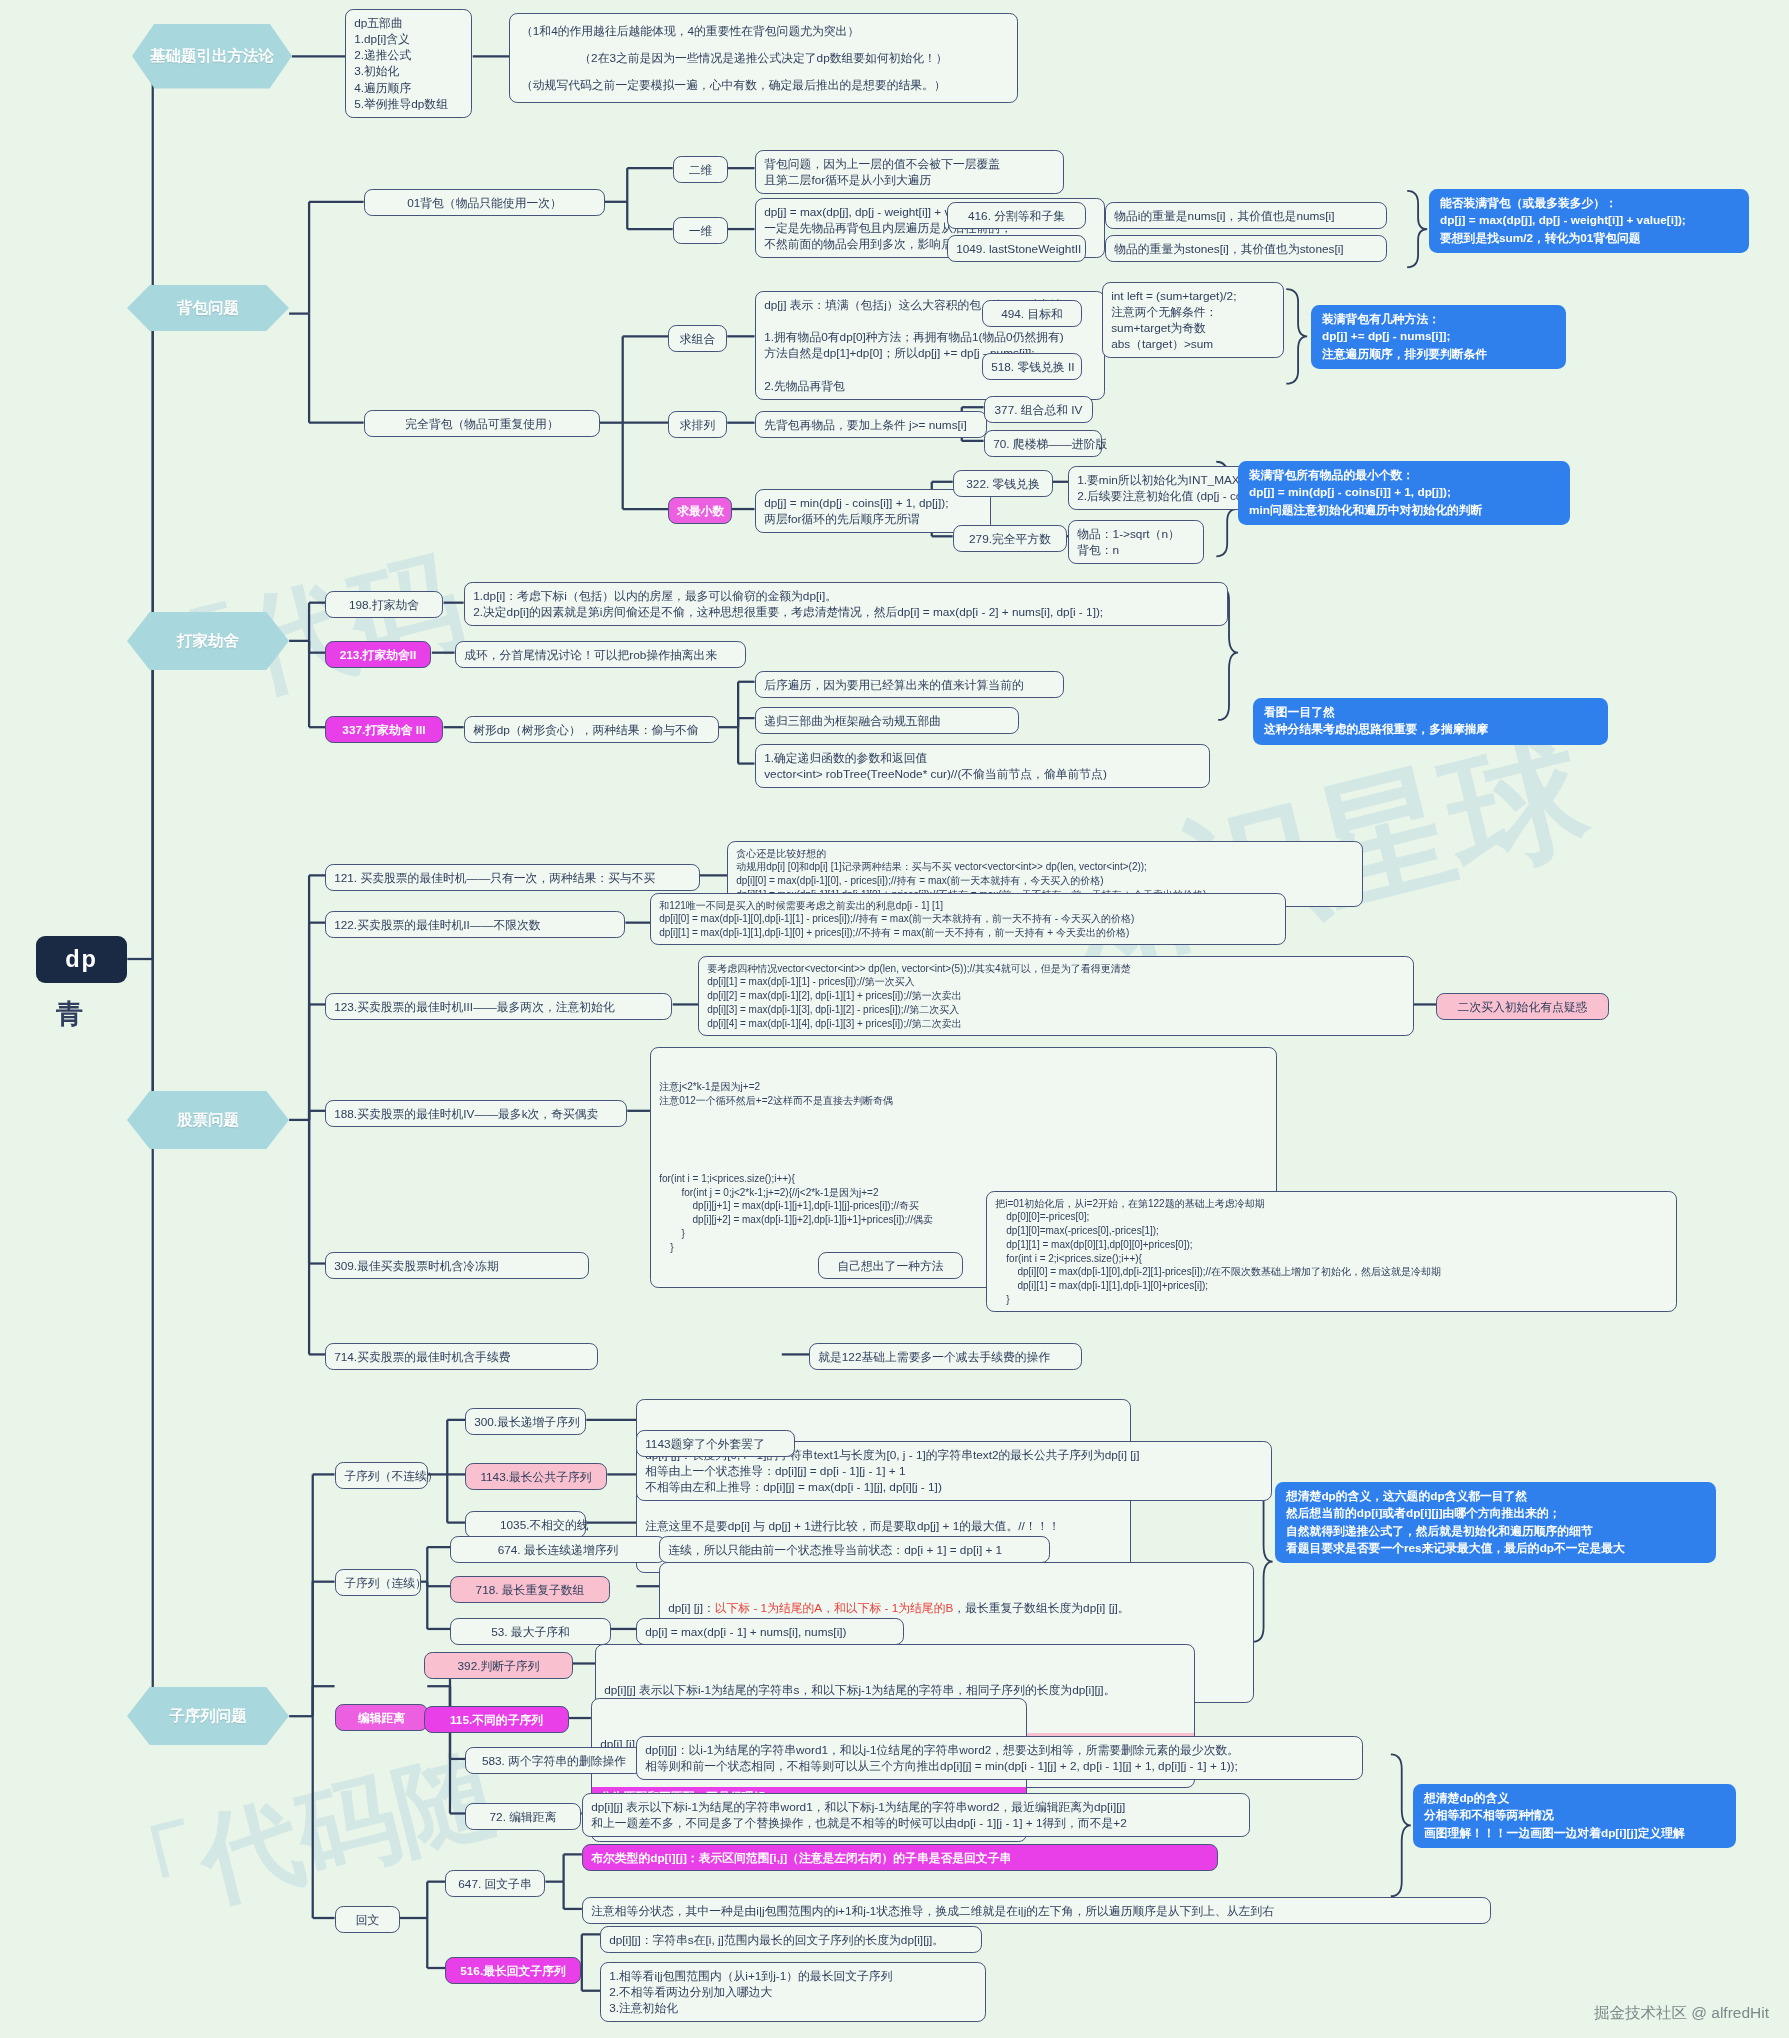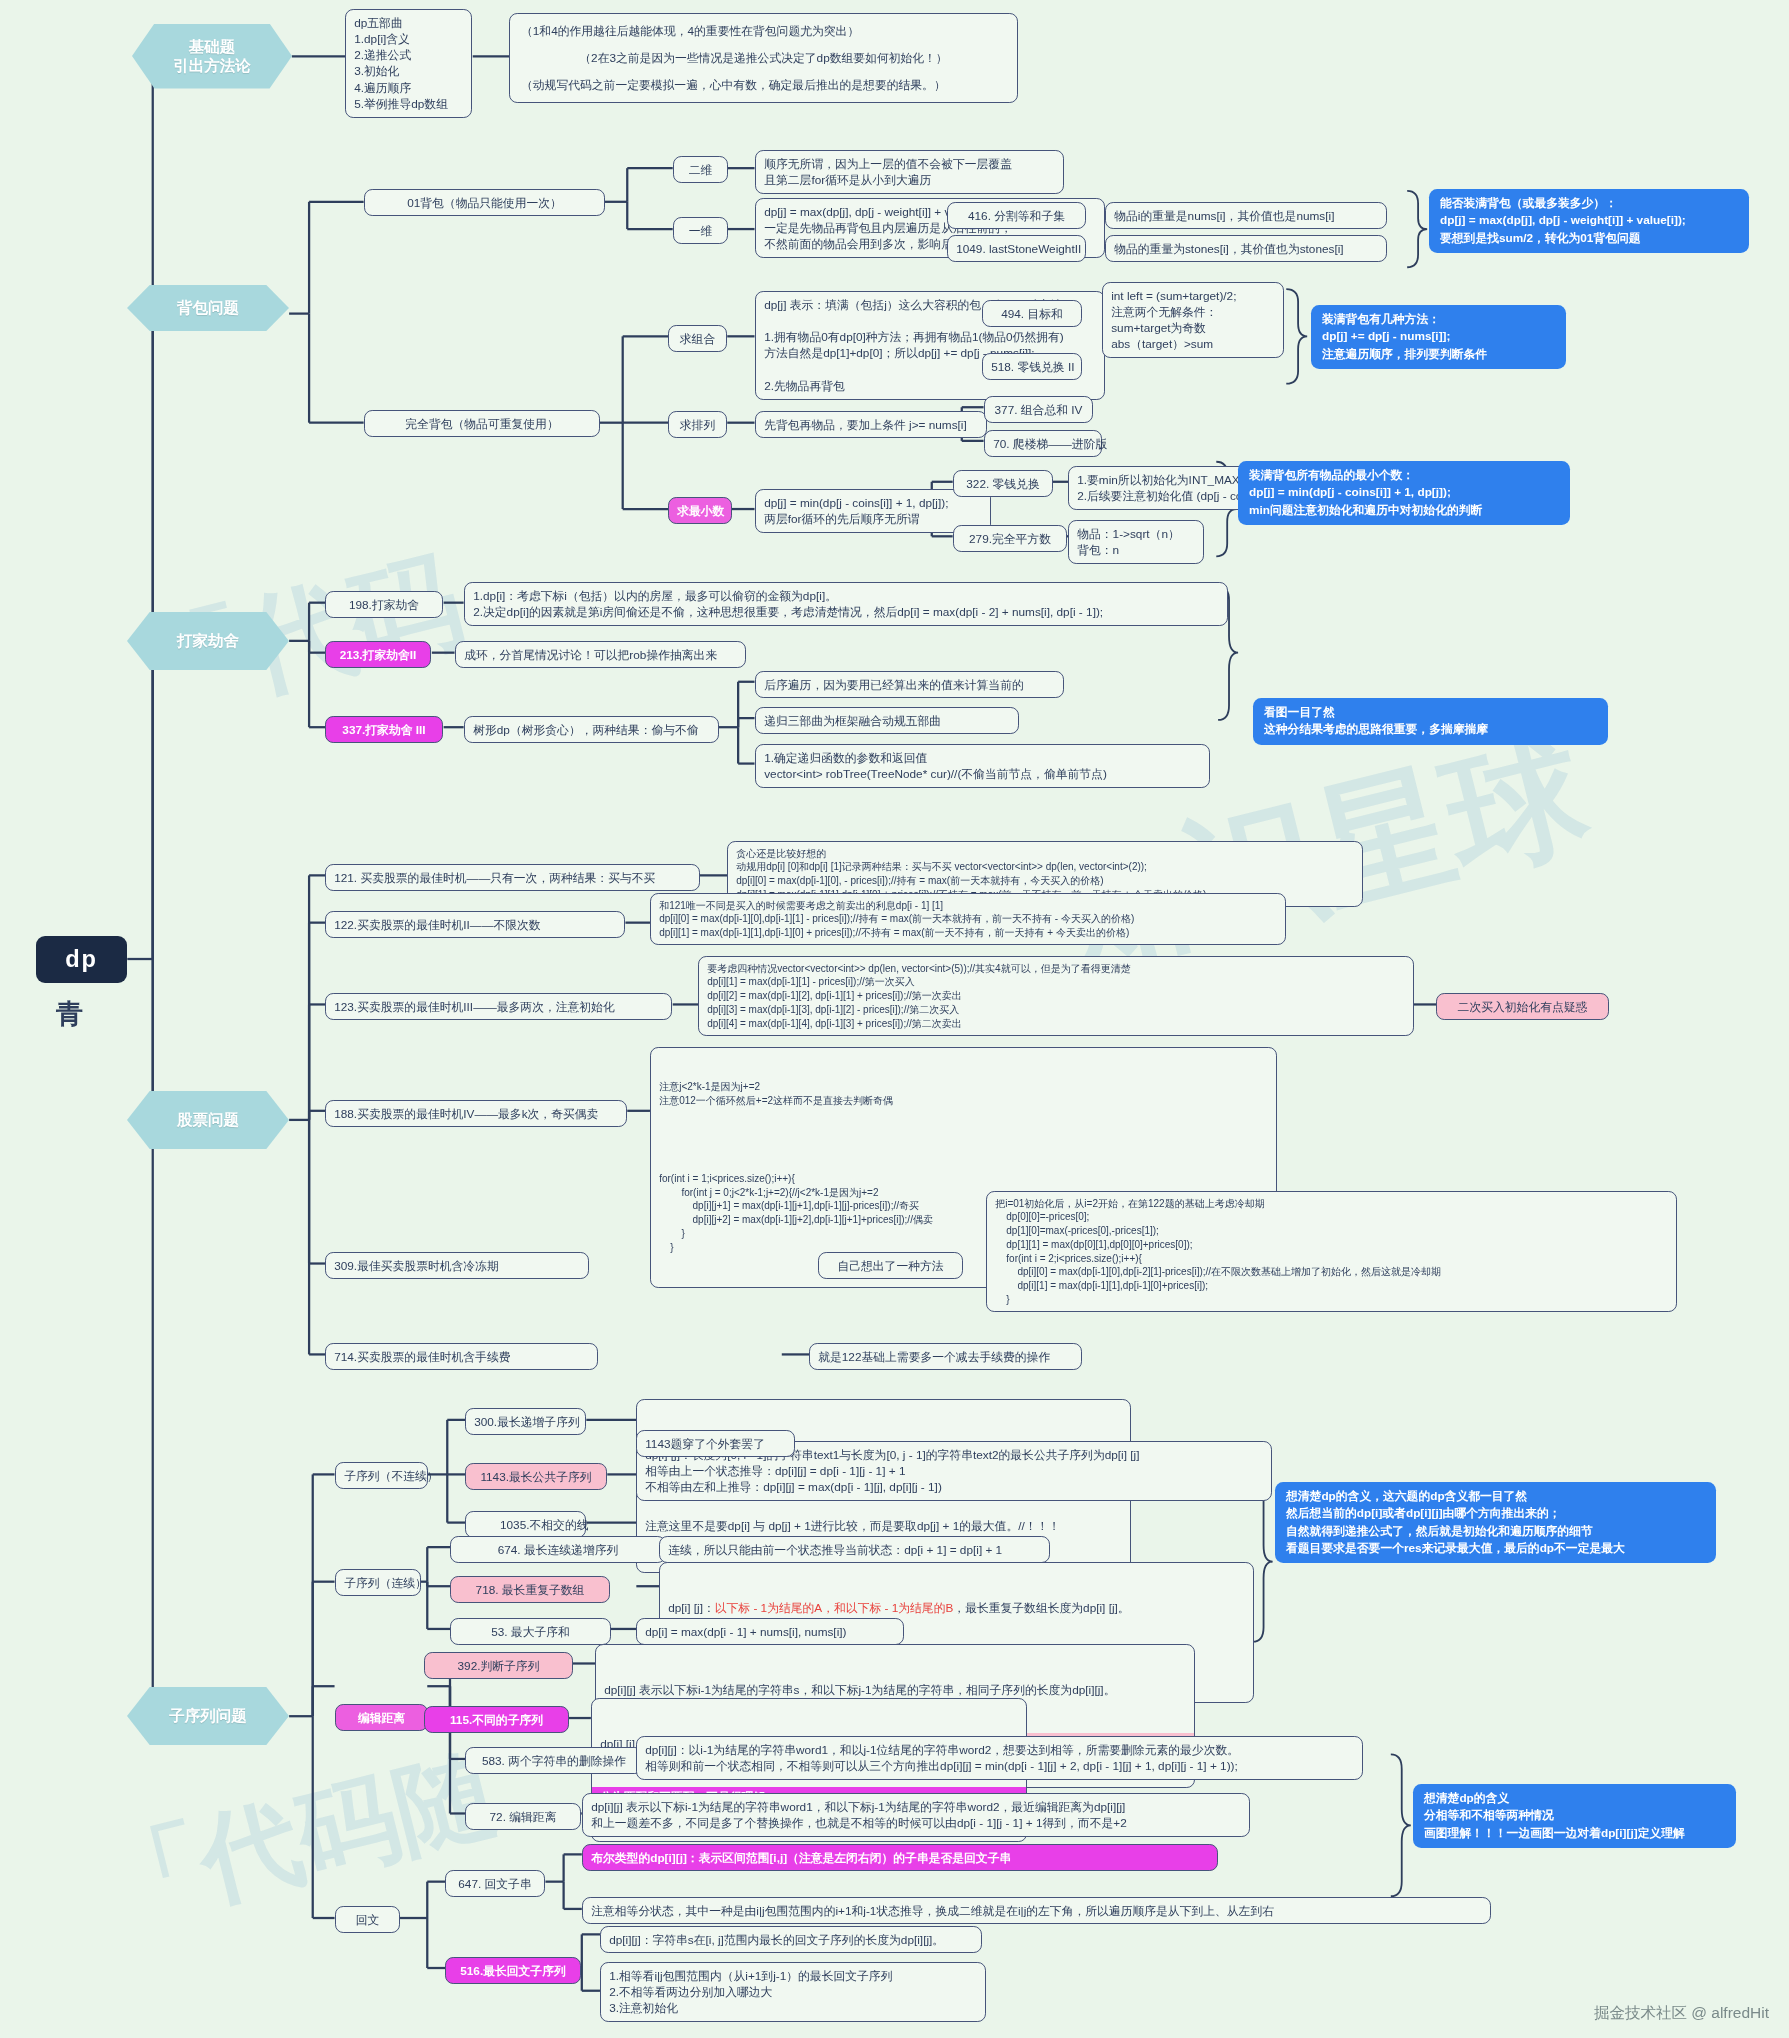--- a/index.html
+++ b/index.html
@@ -34,21 +34,21 @@
     display:flex; align-items:center; justify-content:center;
     letter-spacing:1.8px;
     border:none;
   }
   .hex {
     position:absolute;
     background:#a8d8dd;
     color:#fff;
     font-size:15.5px;
     font-weight:bold;
-    display:flex; flex-direction:column; align-items:center; justify-content:center;
+    display:flex; align-items:center; justify-content:center;
     text-align:center;
     line-height:1.25;
     clip-path: polygon(14% 0%, 86% 0%, 100% 50%, 86% 100%, 14% 100%, 0% 50%);
     border:none;
     text-shadow:0 0.9px 0.9px rgba(0,0,0,.12);
   }
   .blue {
     position:absolute;
     background:#2f80ed;
     color:#fff;
@@ -301,21 +301,21 @@
 4.遍历顺序
 5.举例推导dp数组</div>
   <div class="node" style="left:509px; top:12.7px; width:509px; padding:9px 11px; white-space:normal;">
     <div style="margin-bottom:11px;">（1和4的作用越往后越能体现，4的重要性在背包问题尤为突出）</div>
     <div style="margin-bottom:11px;text-align:center;">（2在3之前是因为一些情况是递推公式决定了dp数组要如何初始化！）</div>
     <div>（动规写代码之前一定要模拟一遍，心中有数，确定最后推出的是想要的结果。）</div>
   </div>
 
   <div class="node" style="left:364px; top:189px; width:241px; text-align:center;">01背包（物品只能使用一次）</div>
   <div class="node" style="left:673px; top:156px; width:55px; text-align:center;">二维</div>
-  <div class="node" style="left:755px; top:150px; width:309px;">顺序无所谓，因为上一层的值不会被下一层覆盖
+  <div class="node" style="left:755px; top:150px; width:309px;">背包问题，因为上一层的值不会被下一层覆盖
 且第二层for循环是从小到大遍历</div>
   <div class="node" style="left:673px; top:217px; width:55px; text-align:center;">一维</div>
   <div class="node" style="left:755px; top:198px; width:350px; left:755px;">dp[j] = max(dp[j], dp[j - weight[i]] + value[i]);
 一定是先物品再背包且内层遍历是从后往前的，
 不然前面的物品会用到多次，影响后续的结果</div>
   <div class="node" style="left:947px; top:202px; width:139px; text-align:center;">416. 分割等和子集</div>
   <div class="node" style="left:1105px; top:202px; width:282px;">物品i的重量是nums[i]，其价值也是nums[i]</div>
   <div class="node" style="left:947px; top:235px; width:139px; text-align:center;">1049. lastStoneWeightII</div>
   <div class="node" style="left:1105px; top:235px; width:282px;">物品的重量为stones[i]，其价值也为stones[i]</div>
   <div class="blue" style="left:1429px; top:189px; width:320px;">能否装满背包（或最多装多少）：

